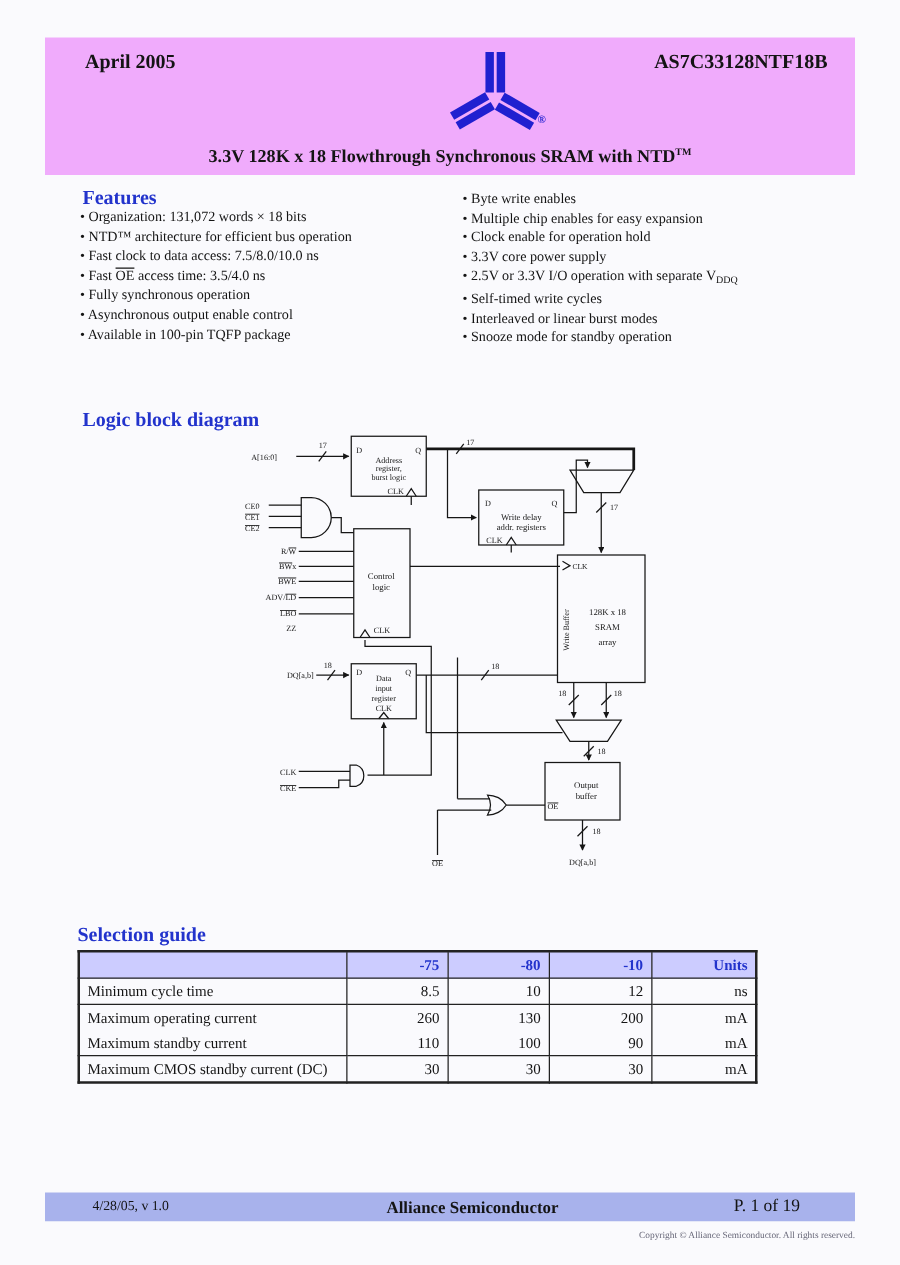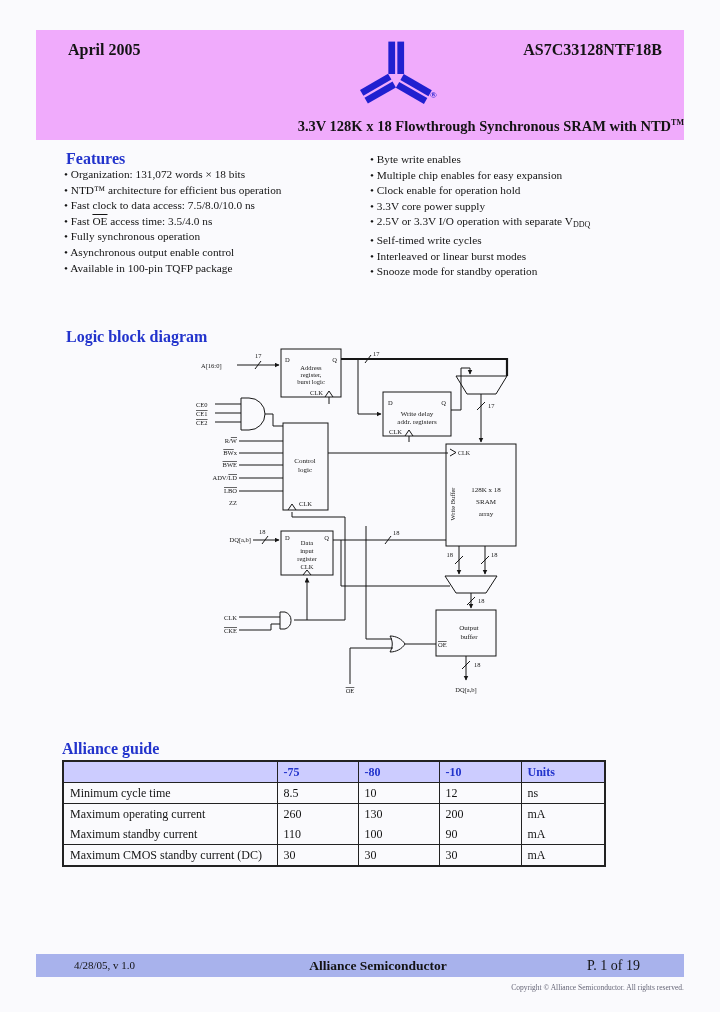--- a/index.html
+++ b/index.html
@@ -7,38 +7,38 @@
     width:720px;height:1012px;position:relative;
     background:#fafafd;
     font-family:"Liberation Serif","DejaVu Serif",serif;
     color:#141414;overflow:hidden;
   }
   .abs{position:absolute;}
   
   .header-band{left:36px;top:30px;width:648px;height:110px;background:#f0abfc;}
   .hdr-date{left:32px;top:11px;font-size:16px;font-weight:bold;}
   .hdr-part{right:22px;top:11px;font-size:16px;font-weight:bold;}
-  .hdr-title{left:0;right:0;bottom:5px;text-align:right;font-size:14.5px;font-weight:bold;}
+  .hdr-title{left:0;right:0;bottom:5px;text-align:center;font-size:14.5px;font-weight:bold;}
   .hdr-title sup{font-size:8px;}
   .logo-wrap{left:288px;top:8px;width:144px;height:72px;}
   .logo-reg{left:394px;top:60px;font-size:9px;color:#2020d0;font-weight:bold;}
   
   .sec-head{font-size:16px;font-weight:bold;color:#2233cc;}
   
   ul.feat{list-style:none;margin:0;padding:0;font-size:11.3px;}
   ul.feat li{line-height:15.6px;white-space:nowrap;}
   ul.feat li:before{content:"• ";}
   .ovl{text-decoration:overline;}
   .vsub{font-size:8px;vertical-align:-2px;}
   
   table.sel{border-collapse:collapse;table-layout:fixed;width:542px;font-size:12px;}
   table.sel td,table.sel th{border:1px solid #222;padding:0 6px;height:20px;font-weight:normal;}
   table.sel tr.hdr th{background:#ccccff;color:#2233cc;font-weight:bold;height:20px;}
   table.sel td.lab{text-align:left;}
-  table.sel td.val,table.sel th{text-align:left;}
+  table.sel td.val,table.sel th{text-align:right;}
   table.sel tr.nb td{border-bottom:0;}
   table.sel tr.nt td{border-top:0;}
   table.sel{border:2px solid #222;}
   
   .footer-band{left:36px;top:954px;width:648px;height:23px;background:#a8b2ec;}
   .ftr-left{left:38px;top:0;line-height:23px;font-size:11px;}
   .ftr-center{left:0;right:0;top:0;text-align:center;line-height:23px;font-size:13.5px;font-weight:bold;padding-left:36px;}
   .ftr-right{right:44px;top:0;line-height:23px;font-size:14px;}
   .copyright{right:36px;top:983px;font-size:7.5px;color:#667;}
   
@@ -252,21 +252,21 @@
     <polyline class="w" points="101,274 152,274 152,171 99,171 99,166"></polyline>
     <line class="w" x1="114" y1="274" x2="114" y2="232" marker-end="url(#ah)"></line>
   </g>
 
   <line class="w" x1="273" y1="310" x2="273" y2="334" marker-end="url(#ah)"></line>
   <line class="w" x1="269" y1="323" x2="277" y2="315"></line>
   <text x="281" y="321" class="t65">18</text>
   <text x="273" y="346" text-anchor="middle" class="t65">DQ[a,b]</text>
 </svg>
 
-<div class="abs sec-head" style="left:62px;top:740px;">Alliance guide</div>
+<div class="abs sec-head" style="left:62px;top:740px;">Selection guide</div>
 
 <table class="sel abs" style="left:62px;top:760px;">
   <colgroup>
       <col style="width:214px">
       <col style="width:81px">
       <col style="width:81px">
       <col style="width:82px">
       <col style="width:84px">
     </colgroup>
   <tbody>

